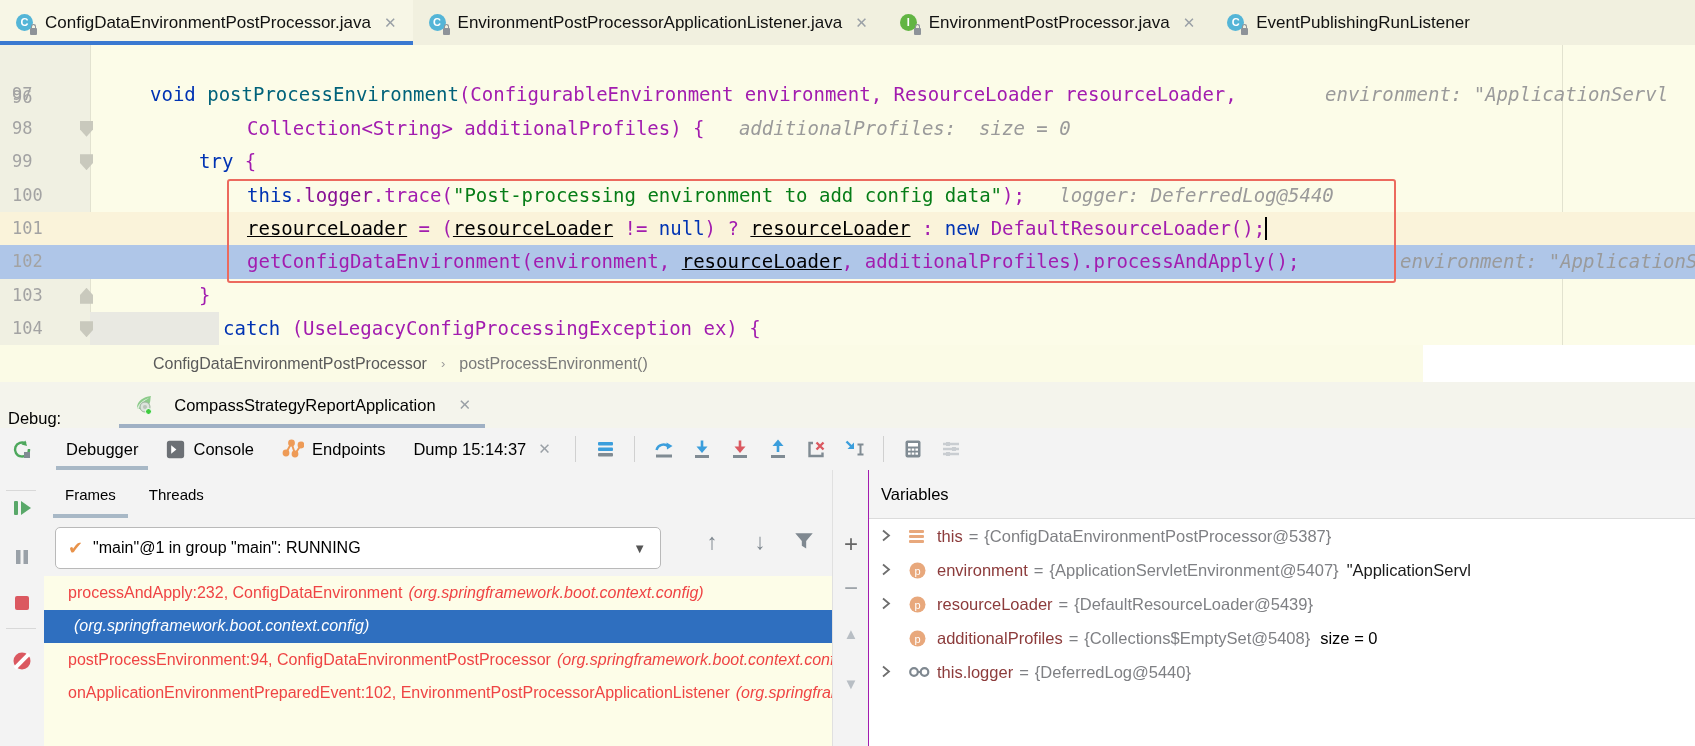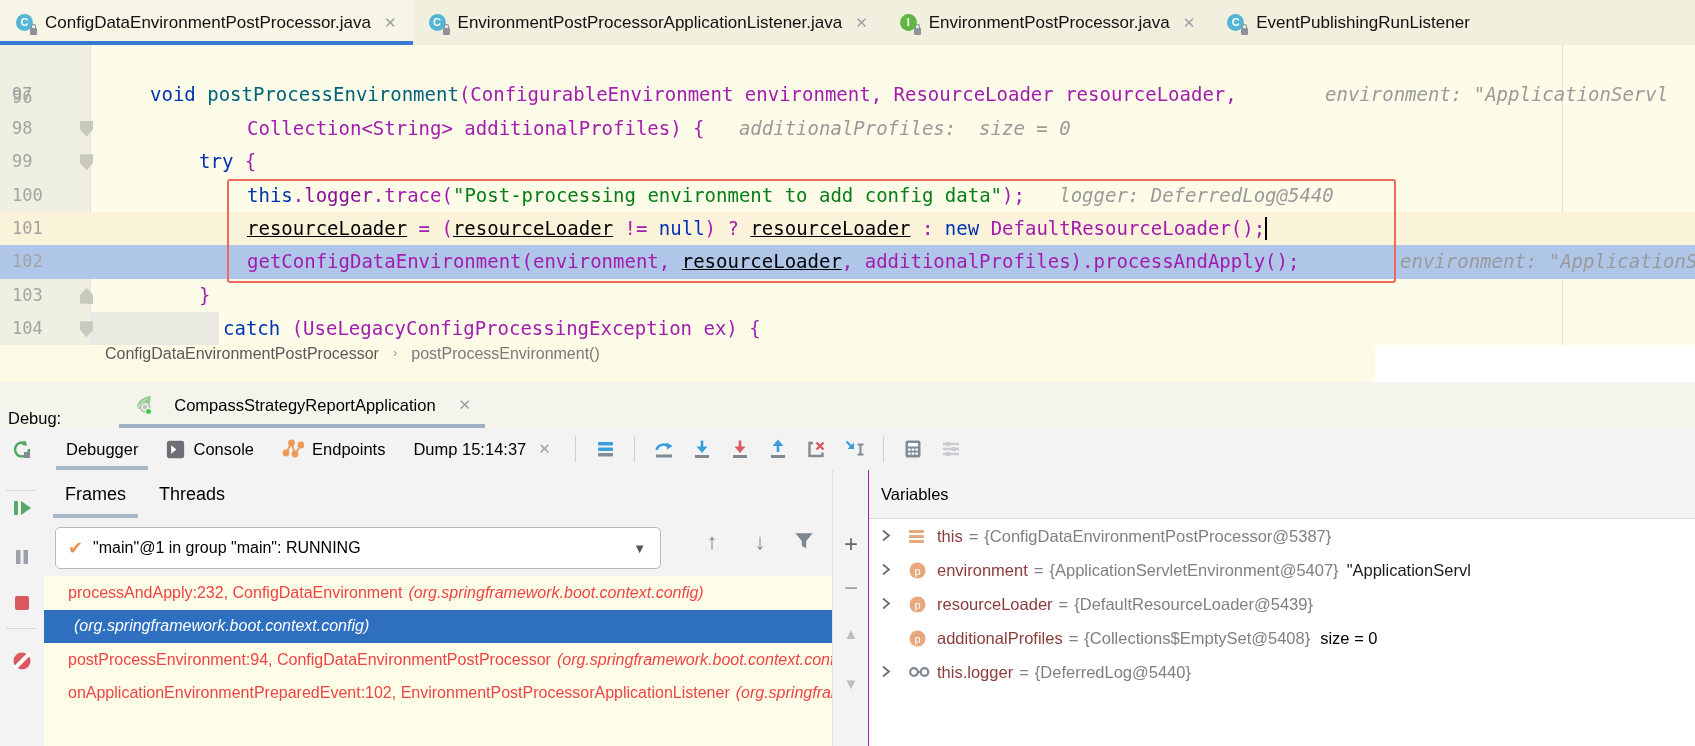--- a/index.html
+++ b/index.html
@@ -36,21 +36,21 @@
   .abs{position:absolute;top:0;white-space:pre;}
   .caret{display:inline-block;width:2px;height:23px;background:#000;vertical-align:-5px;}
   .fold{position:absolute;left:80px;top:9px;width:13px;height:16px;background:#C9C9BD;}
   .fold.down{clip-path:polygon(0 0,100% 0,100% 55%,50% 100%,0 55%);}
   .fold.up{clip-path:polygon(0 45%,50% 0,100% 45%,100% 100%,0 100%);}
   .graybox{position:absolute;left:90px;top:0;width:129px;height:100%;background:#E9E9E2;}
   #redbox{position:absolute;left:227px;top:134px;width:1165px;height:100px;
           border:2.5px solid #EC6A5E;border-radius:3px;pointer-events:none;}
   
   #breadcrumb{position:absolute;left:0;top:345px;width:1375px;height:37px;background:#FBFBE6;
-              display:flex;align-items:flex-start;font-size:16px;color:#5A5A5A;}
+              display:flex;align-items:center;font-size:16px;color:#5A5A5A;padding-left:48px;}
   #breadcrumb .bc1{margin-left:105px;}
   #breadcrumb .bcsep{margin:0 14px;color:#9A9A9A;font-size:13px;}
   #breadcrumb .bc2{color:#7A7A7A;}
   
   #debugbar{position:absolute;left:0;top:382px;width:1695px;height:46px;background:#F4F4EC;
             border-bottom:1px solid #D6D6D6;display:flex;align-items:flex-end;font-size:16.5px;}
   #debugbar .dlabel{margin-left:8px;}
   #dbtab{position:relative;display:flex;align-items:center;gap:19px;margin-left:58px;height:100%;padding:0 14px;}
   #dbtab::after{content:"";position:absolute;left:0;right:0;bottom:0;height:4px;background:#9FB0C4;}
   
@@ -61,21 +61,21 @@
   .tbico{width:22px;height:22px;flex:0 0 auto;display:inline-block;}
   .tbsep{width:1px;height:26px;background:#D0D0D0;margin:0 10px;}
   .tbbtn{margin:0 8px;display:flex;align-items:center;}
   
   #leftstrip{position:absolute;left:0;top:428px;width:44px;height:318px;background:#F3F3F3;
              border-right:1px solid #D8D8D8;}
   .lsbtn{position:absolute;left:11px;width:22px;height:22px;}
   .lssep{position:absolute;left:6px;width:30px;height:1px;background:#D8D8D8;}
   
   #framespanel{position:absolute;left:44px;top:470px;width:788px;height:276px;background:#F3F3F3;}
-  #ftabs{height:48px;display:flex;align-items:center;font-size:18px;}
+  #ftabs{height:48px;display:flex;align-items:center;font-size:15px;}
   .ptab{position:relative;height:48px;display:flex;align-items:center;padding:0 12px;margin-left:9px;}
   .ptab.active::after{content:"";position:absolute;left:0;right:0;bottom:0;height:4px;background:#A8B8C6;}
   #combo{position:absolute;left:11px;top:57px;width:604px;height:40px;background:#fff;
          border:1.5px solid #B9B9B9;border-radius:5px;display:flex;align-items:center;font-size:16px;}
   #combo .chk{color:#E8924A;font-size:18px;margin:0 10px 0 12px;}
   #combo .arr{position:absolute;right:14px;color:#555;font-size:13px;}
   .fnav{position:absolute;top:88px;width:24px;height:24px;color:#7F8890;font-size:22px;line-height:24px;text-align:center;top:60px;}
   #frameslist{position:absolute;left:0;top:106px;width:788px;height:170px;background:#FDFDE8;overflow:hidden;}
   .frow{height:33.5px;display:flex;align-items:center;padding-left:24px;font-size:16px;
         color:#ef4444;white-space:nowrap;overflow:hidden;}

